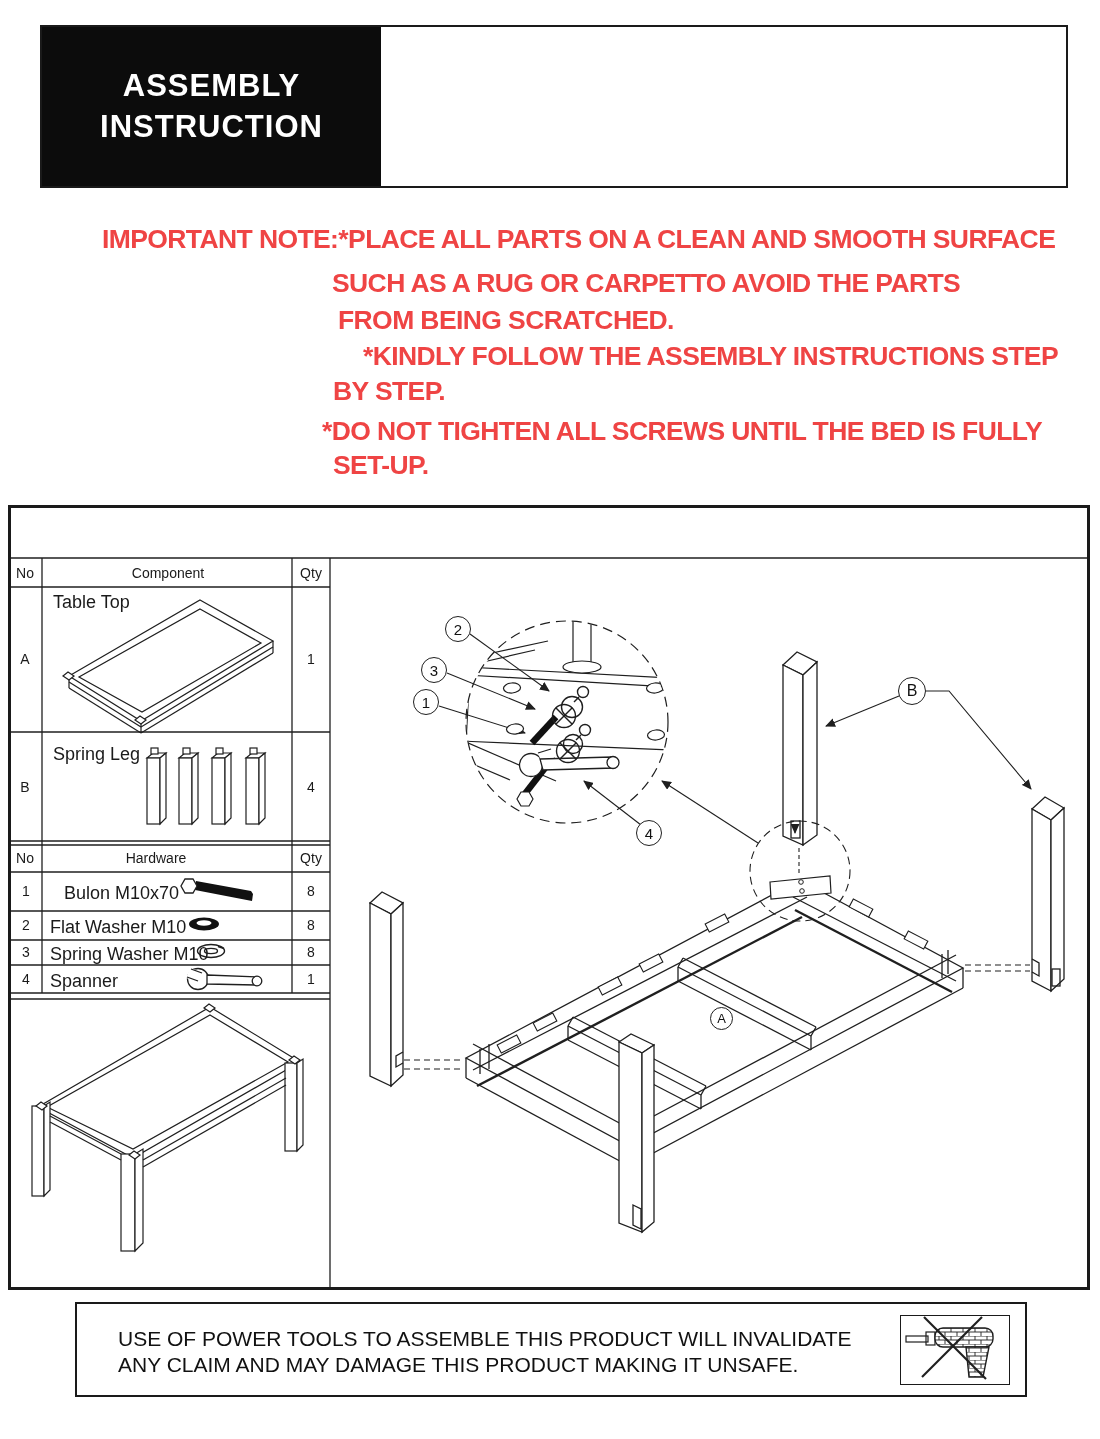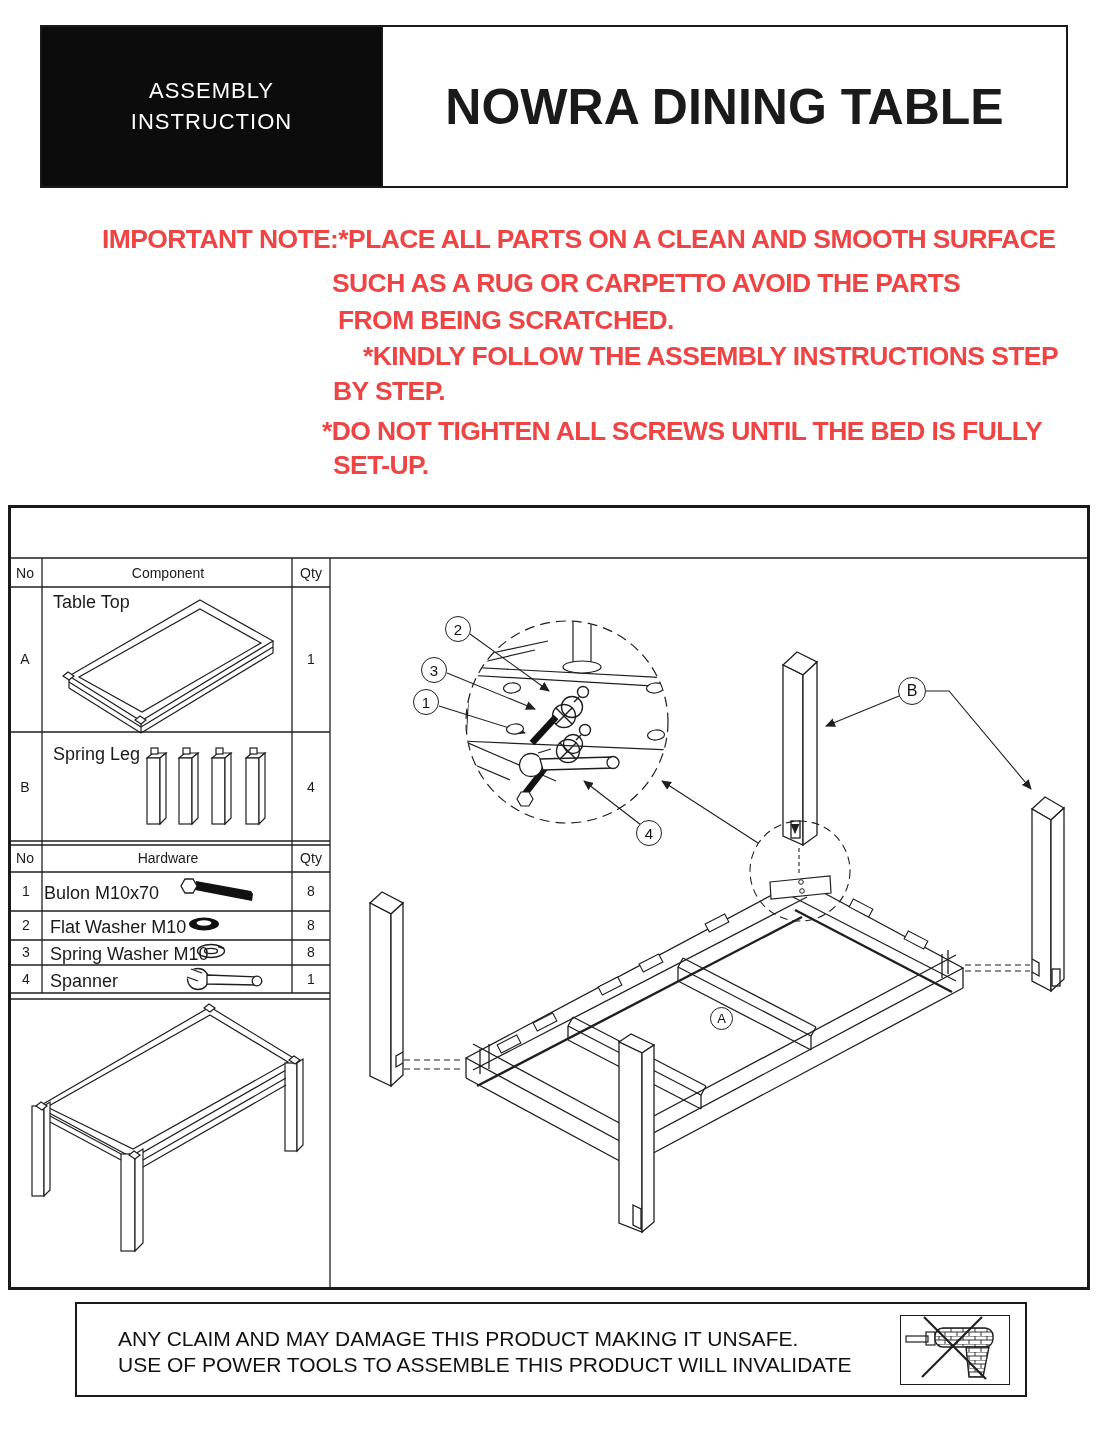--- a/index.html
+++ b/index.html
@@ -3,21 +3,21 @@
 <meta charset="utf-8">
 <style>
   html,body{margin:0;padding:0;background:#888;}
   .page{position:relative;width:1100px;height:1439px;background:#fff;
         font-family:"Liberation Sans",sans-serif;color:#1a1a1a;overflow:hidden;margin:0 auto;}
   
   .header-frame{position:absolute;left:40px;top:25px;width:1028px;height:163px;
       border:2px solid #1a1a1a;display:flex;box-sizing:border-box;}
   .badge{width:339px;height:100%;background:#0c0c0c;color:#fff;display:flex;flex-direction:column;
       align-items:center;justify-content:center;gap:6px;}
-  .badge span{font-size:22px;font-weight:400;letter-spacing:1px;line-height:1.1;}
+  .badge span{font-size:31px;font-weight:700;letter-spacing:1px;line-height:1.1;}
   .title-area{flex:1;display:flex;align-items:center;justify-content:center;border-left:2px solid #1a1a1a;}
   .title-area span{font-size:50px;font-weight:700;letter-spacing:0;white-space:nowrap;}
   
   .note{position:absolute;font-size:26.5px;font-weight:700;letter-spacing:-0.6px;white-space:nowrap;color:#ef4444;}
   
   .main-box{position:absolute;left:8px;top:505px;width:1082px;height:785px;
       border:3px solid #1a1a1a;box-sizing:border-box;}
   
   .tc{position:absolute;transform:translate(-50%,-50%);font-size:14px;white-space:nowrap;}
   .tl{position:absolute;font-size:18px;white-space:nowrap;}
@@ -324,23 +324,20 @@
       <line x1="924" y1="1317" x2="986" y2="1379" stroke-width="2.2"></line>
       <line x1="982" y1="1317" x2="922" y2="1377" stroke-width="2.2"></line>
     </g>
   </svg>
 
   <div class="header-frame">
     <div class="badge">
       <span>ASSEMBLY</span>
       <span>INSTRUCTION</span>
     </div>
-    <div class="title-area">
-      <span>NOWRA DINING TABLE</span>
-    </div>
   </div>
 
   <div>
     <span class="note" style="left:102px;top:224px;">IMPORTANT NOTE:*PLACE ALL PARTS ON A CLEAN AND SMOOTH SURFACE</span>
     <span class="note" style="left:332px;top:268px;">SUCH AS A RUG OR CARPETTO AVOID THE PARTS</span>
     <span class="note" style="left:338px;top:305px;">FROM BEING SCRATCHED.</span>
     <span class="note" style="left:323px;top:341px;margin-left:40px;">*KINDLY FOLLOW THE ASSEMBLY INSTRUCTIONS STEP</span>
     <span class="note" style="left:333px;top:376px;">BY STEP.</span>
     <span class="note" style="left:322px;top:416px;">*DO NOT TIGHTEN ALL SCREWS UNTIL THE BED IS FULLY</span>
     <span class="note" style="left:333px;top:450px;">SET-UP.</span>
@@ -352,25 +349,25 @@
   <span class="tc" style="left:168px;top:573px;">Component</span>
   <span class="tc" style="left:311px;top:573px;">Qty</span>
   <span class="tl" style="left:53px;top:592px;">Table Top</span>
   <span class="tc" style="left:25px;top:659px;">A</span>
   <span class="tc" style="left:311px;top:659px;">1</span>
   <span class="tl" style="left:53px;top:744px;">Spring Leg</span>
   <span class="tc" style="left:25px;top:787px;">B</span>
   <span class="tc" style="left:311px;top:787px;">4</span>
 
   <span class="tc" style="left:25px;top:858px;">No</span>
-  <span class="tc" style="left:168px;top:858px;text-align:right;">Hardware</span>
+  <span class="tc" style="left:156px;top:858px;text-align:right;">Hardware</span>
   <span class="tc" style="left:311px;top:858px;">Qty</span>
 
   <span class="tc" style="left:26px;top:891px;">1</span>
-  <span class="tl" style="left:44px;top:883px;">Bulon M10x70</span>
+  <span class="tl" style="left:64px;top:883px;">Bulon M10x70</span>
   <span class="tc" style="left:311px;top:891px;">8</span>
 
   <span class="tc" style="left:26px;top:925px;">2</span>
   <span class="tl" style="left:50px;top:917px;">Flat Washer M10</span>
   <span class="tc" style="left:311px;top:925px;">8</span>
 
   <span class="tc" style="left:26px;top:952px;">3</span>
   <span class="tl" style="left:50px;top:944px;">Spring Washer M10</span>
   <span class="tc" style="left:311px;top:952px;">8</span>
 
@@ -380,18 +377,18 @@
 
   <div class="callout" style="left:413px;top:689px;width:26px;height:26px;">1</div>
   <div class="callout" style="left:445px;top:616px;width:26px;height:26px;">2</div>
   <div class="callout" style="left:421px;top:657px;width:26px;height:26px;">3</div>
   <div class="callout" style="left:636px;top:820px;width:26px;height:26px;">4</div>
   <div class="callout" style="left:898px;top:677px;width:28px;height:28px;font-size:16px;">B</div>
   <div class="callout" style="left:710px;top:1007px;width:23px;height:23px;font-size:13px;">A</div>
 
   <div class="warn-box"></div>
   <div class="warn-text">
+    <div>USE OF POWER TOOLS TO ASSEMBLE THIS PRODUCT WILL INVALIDATE</div>
     <div>ANY CLAIM AND MAY DAMAGE THIS PRODUCT MAKING IT UNSAFE.</div>
-    <div>USE OF POWER TOOLS TO ASSEMBLE THIS PRODUCT WILL INVALIDATE</div>
   </div>
   <div class="icon-box"></div>
 
 </div>
 
 </body></html>

